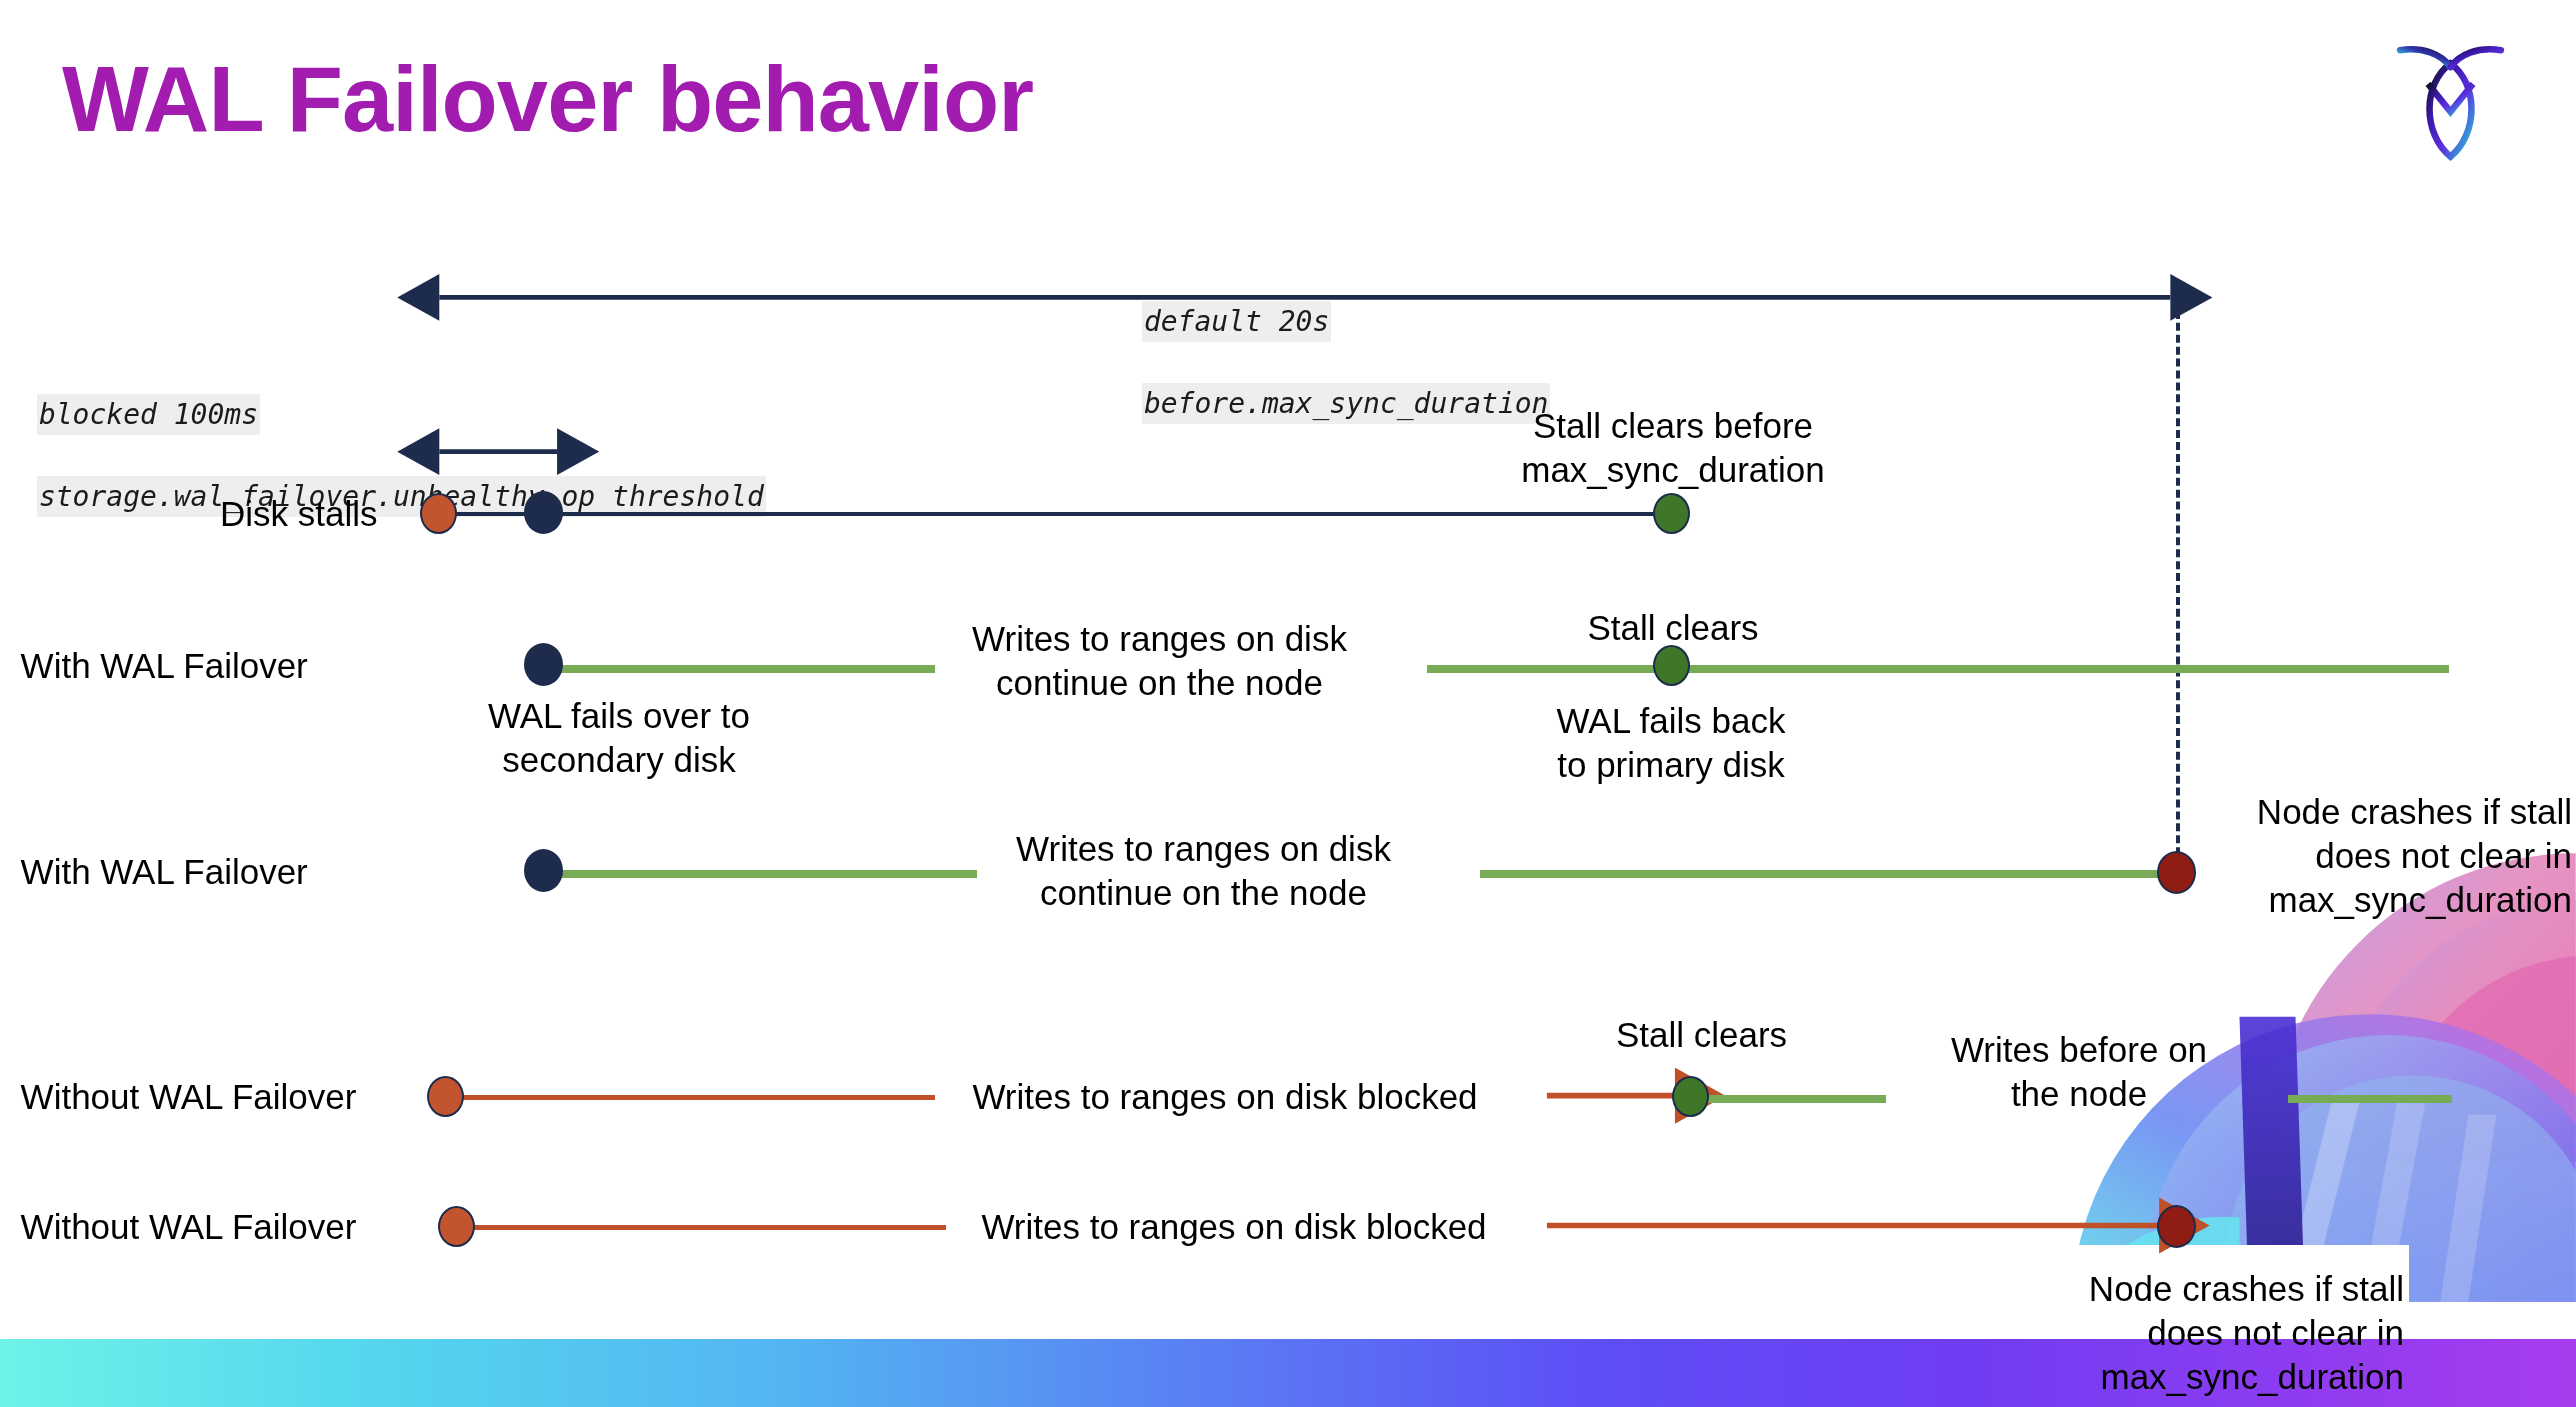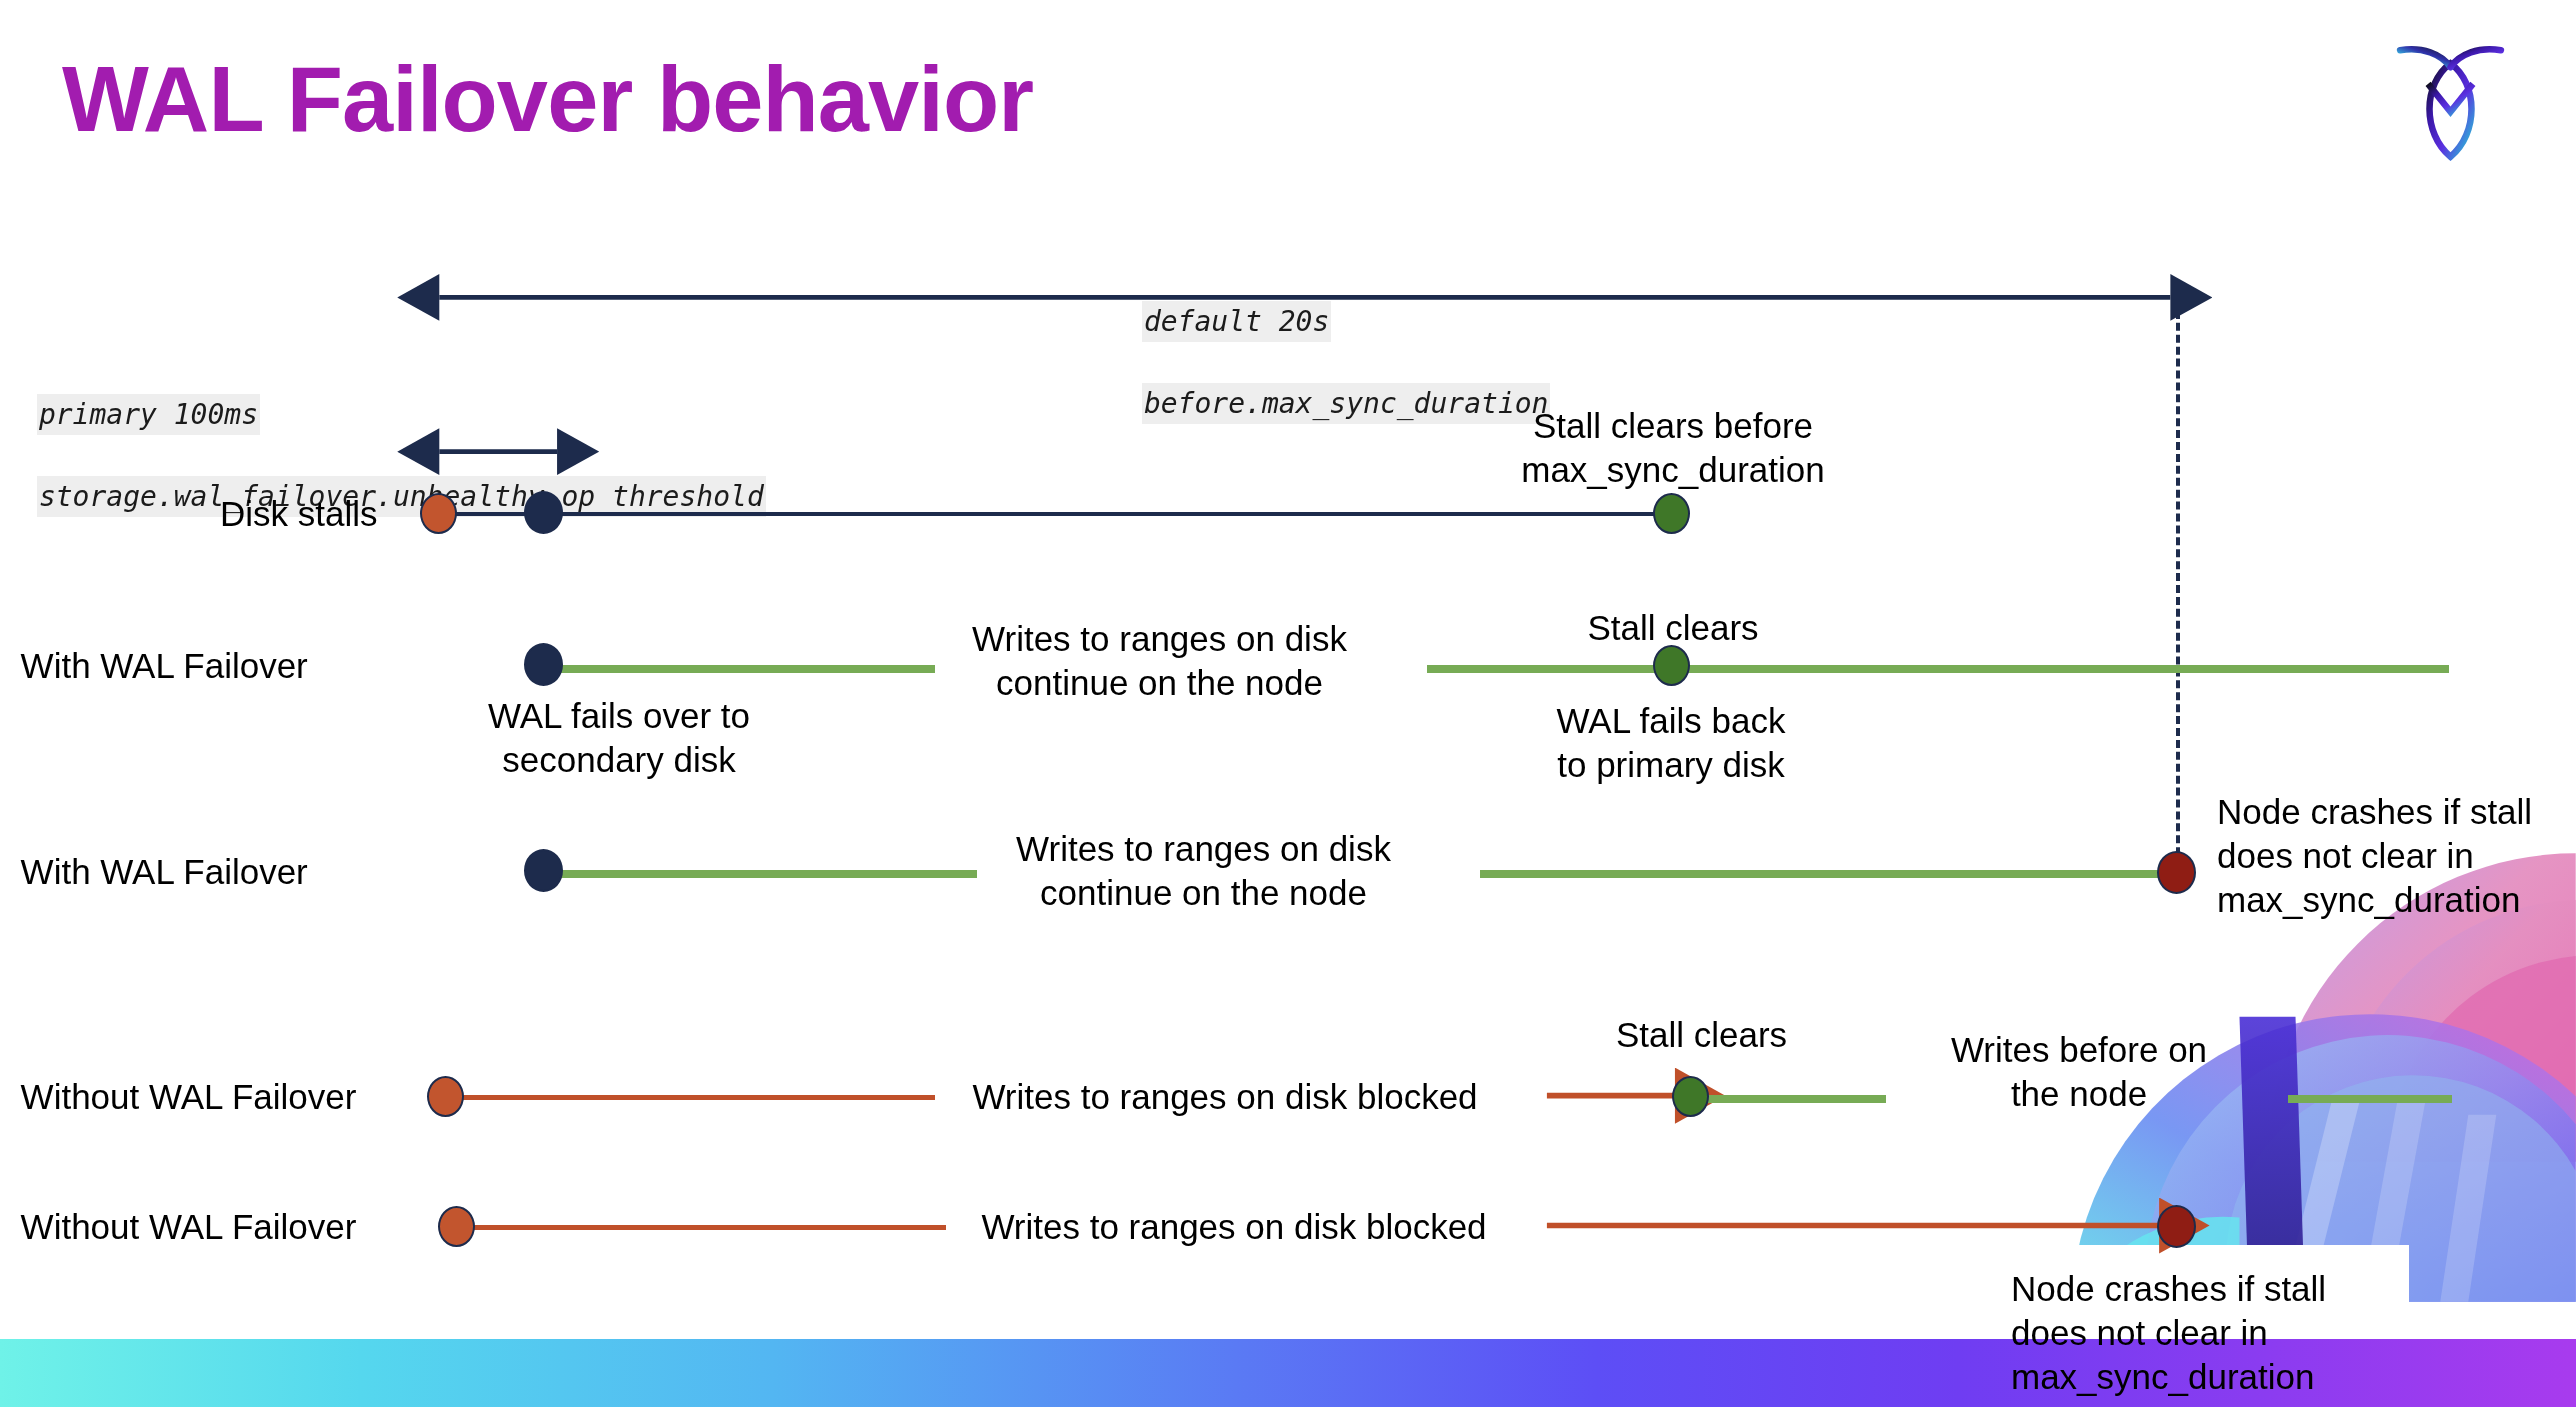--- a/index.html
+++ b/index.html
@@ -84,21 +84,21 @@
   }
   .note {
     position: absolute;
     font-size: 35px;
     line-height: 44px;
     color: #000000;
     text-align: center;
     white-space: pre-line;
   }
   .note.left {
-    text-align: left;
+    text-align: right;
   }
   .code-label {
     position: absolute;
     font-family: "DejaVu Sans Mono", monospace;
     font-size: 28px;
     line-height: 41px;
     color: #1b1b1b;
     white-space: pre-line;
     font-style: italic;
   }
@@ -220,21 +220,21 @@
   <div id="crash-note-box"></div>
 
   <div id="bottom-bar"></div>
 
   <div class="code-label" style="left:1142px; top:260px; text-align:left;">
     <span>default 20s</span><br>
     <span>before.max_sync_duration</span>
   </div>
 
   <div class="code-label" style="left:37px; top:353px; text-align:left;">
-    <span>primary 100ms</span><br>
+    <span>blocked 100ms</span><br>
     <span>storage.wal_failover.unhealthy_op_threshold</span>
   </div>
 
   <svg class="arrow-layer" viewBox="0 0 2756 1506" width="2576" height="1408">
     <defs>
       <marker id="navyArrowL" markerWidth="10" markerHeight="10" refX="9" refY="5" orient="auto" markerUnits="strokeWidth">
         <path d="M9,0 L9,10 L0,5 Z" fill="#1d2b4c"></path>
       </marker>
       <marker id="navyArrowR" markerWidth="10" markerHeight="10" refX="1" refY="5" orient="auto" markerUnits="strokeWidth">
         <path d="M1,0 L1,10 L10,5 Z" fill="#1d2b4c"></path>

